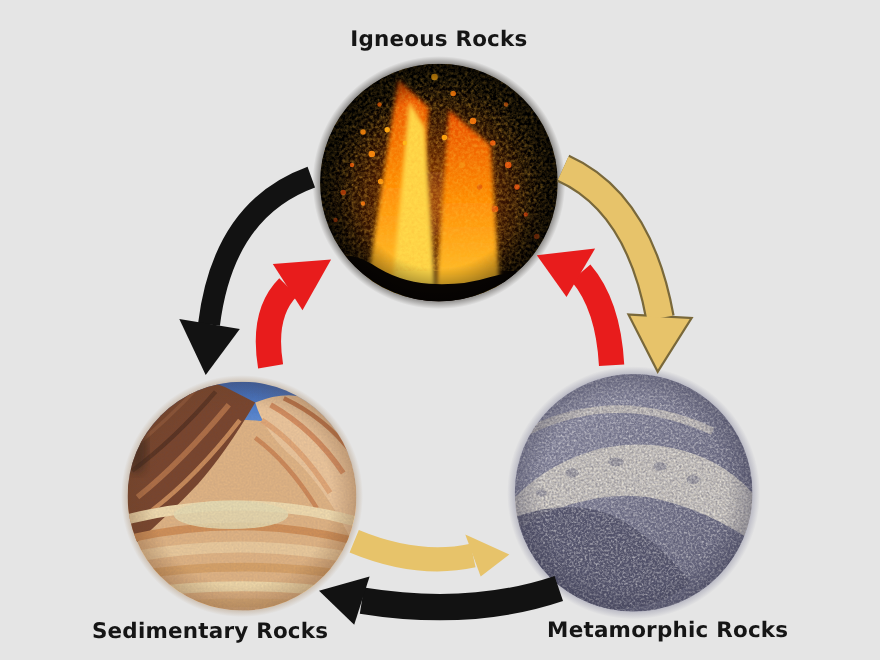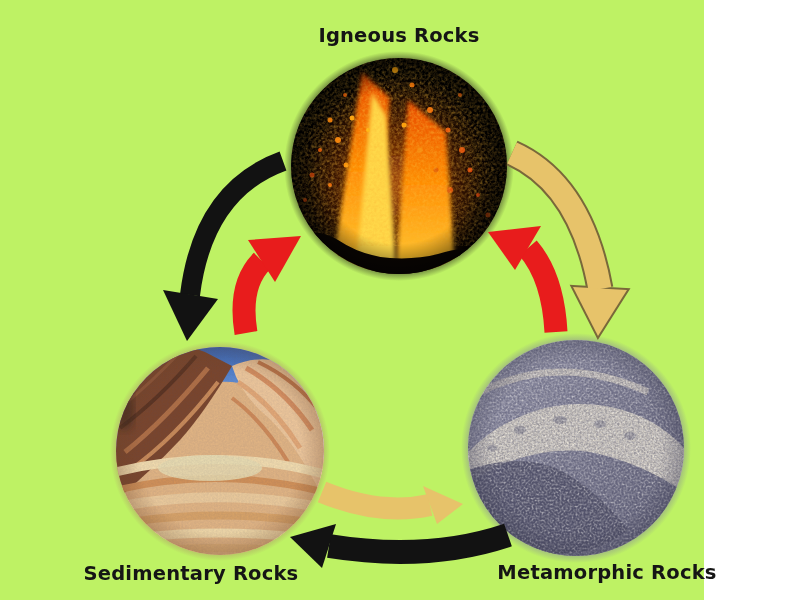--- a/index.html
+++ b/index.html
@@ -4,22 +4,22 @@
 <style>
   html, body {
     margin: 0; padding: 0;
     width: 800px; height: 600px;
     background: #ffffff;
     overflow: hidden;
     font-family: "DejaVu Sans", "Liberation Sans", sans-serif;
   }
   .stage {
     position: relative;
-    width: 704px; height: 600px;
-    background: #bef264;
+    width: 800px; height: 600px;
+    background: #e5e5e5;
   }
   svg { display: block; }
   .node-label {
     font-family: "DejaVu Sans", "Liberation Sans", sans-serif;
     font-weight: 700;
     font-size: 19.5px;
     letter-spacing: 0.2px;
   }
 </style>
 </head>

